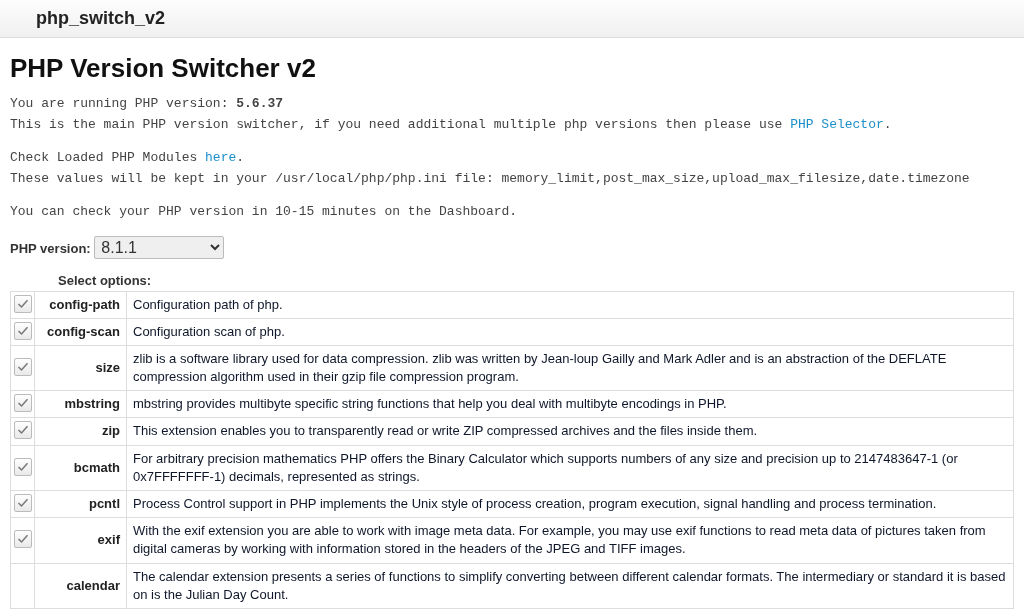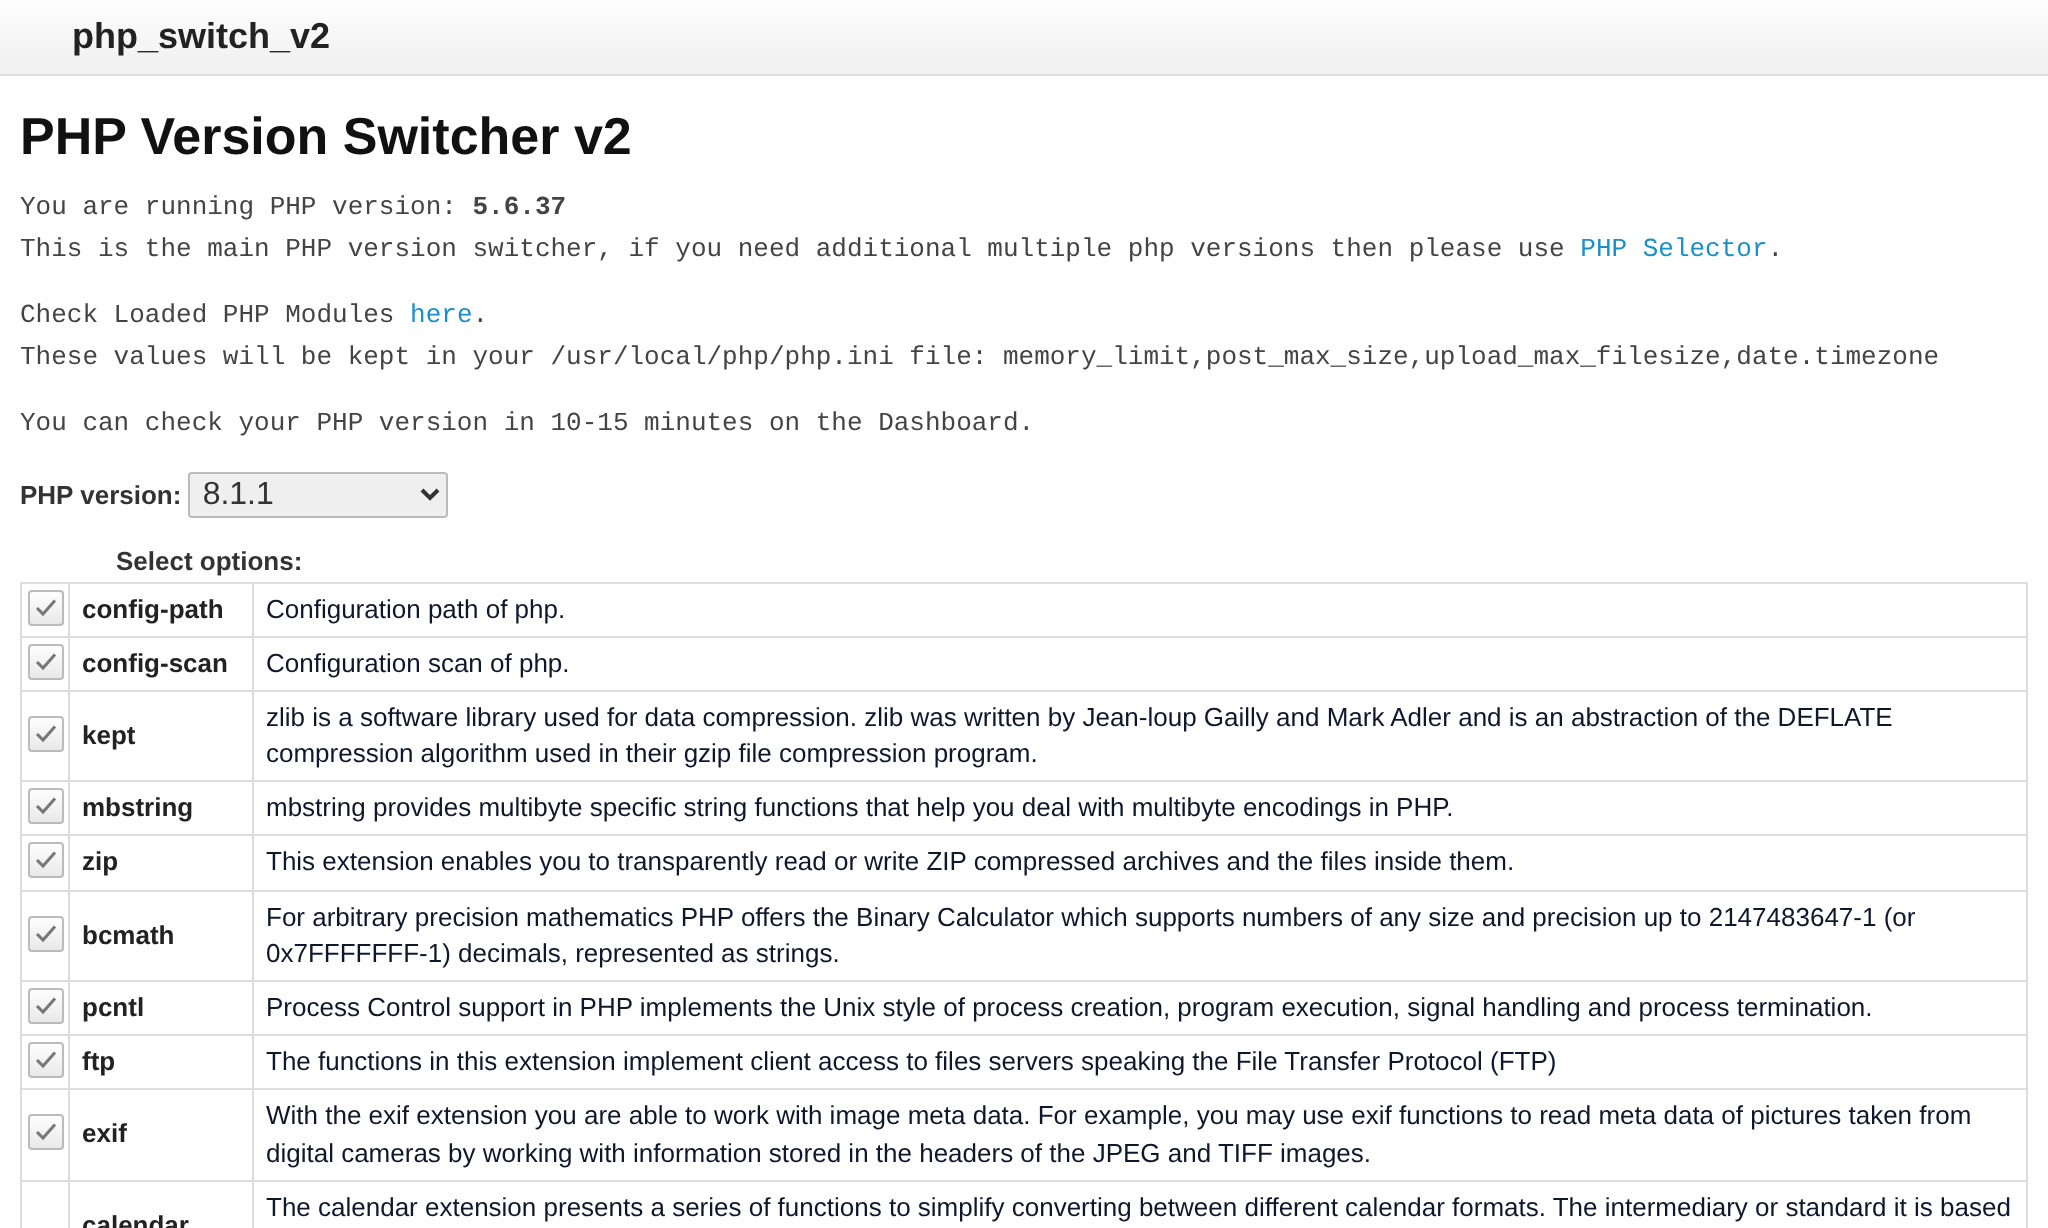--- a/index.html
+++ b/index.html
@@ -76,20 +76,21 @@
     }
     td.check-cell {
       width: 24px;
       text-align: center;
       padding: 0;
     }
     td.name-cell {
       width: 92px;
       font-weight: bold;
       color: #222;
+      text-align: right;
     }
     td.desc-cell {
       color: #0f172a;
     }
     .check-btn {
       display: inline-flex;
       align-items: center;
       justify-content: center;
       width: 18px;
       height: 18px;
@@ -160,21 +161,21 @@
             </span></td>
           <td class="name-cell">config-scan</td>
           <td class="desc-cell">Configuration scan of php.</td>
         </tr>
         <tr>
           <td class="check-cell"><span class="check-btn">
               <svg width="12" height="12" viewBox="0 0 16 16">
                 <path d="M2 8 L6 12 L14 3" stroke="#777" stroke-width="2" fill="none"></path>
               </svg>
             </span></td>
-          <td class="name-cell">kept</td>
+          <td class="name-cell">size</td>
           <td class="desc-cell">zlib is a software library used for data compression. zlib was written by Jean-loup Gailly and Mark Adler and is an abstraction of the DEFLATE compression algorithm used in their gzip file compression program.</td>
         </tr>
         <tr>
           <td class="check-cell"><span class="check-btn">
               <svg width="12" height="12" viewBox="0 0 16 16">
                 <path d="M2 8 L6 12 L14 3" stroke="#777" stroke-width="2" fill="none"></path>
               </svg>
             </span></td>
           <td class="name-cell">mbstring</td>
           <td class="desc-cell">mbstring provides multibyte specific string functions that help you deal with multibyte encodings in PHP.</td>
@@ -198,29 +199,20 @@
           <td class="desc-cell">For arbitrary precision mathematics PHP offers the Binary Calculator which supports numbers of any size and precision up to 2147483647-1 (or 0x7FFFFFFF-1) decimals, represented as strings.</td>
         </tr>
         <tr>
           <td class="check-cell"><span class="check-btn">
               <svg width="12" height="12" viewBox="0 0 16 16">
                 <path d="M2 8 L6 12 L14 3" stroke="#777" stroke-width="2" fill="none"></path>
               </svg>
             </span></td>
           <td class="name-cell">pcntl</td>
           <td class="desc-cell">Process Control support in PHP implements the Unix style of process creation, program execution, signal handling and process termination.</td>
-        </tr>
-        <tr>
-          <td class="check-cell"><span class="check-btn">
-              <svg width="12" height="12" viewBox="0 0 16 16">
-                <path d="M2 8 L6 12 L14 3" stroke="#777" stroke-width="2" fill="none"></path>
-              </svg>
-            </span></td>
-          <td class="name-cell">ftp</td>
-          <td class="desc-cell">The functions in this extension implement client access to files servers speaking the File Transfer Protocol (FTP)</td>
         </tr>
         <tr>
           <td class="check-cell"><span class="check-btn">
               <svg width="12" height="12" viewBox="0 0 16 16">
                 <path d="M2 8 L6 12 L14 3" stroke="#777" stroke-width="2" fill="none"></path>
               </svg>
             </span></td>
           <td class="name-cell">exif</td>
           <td class="desc-cell">With the exif extension you are able to work with image meta data. For example, you may use exif functions to read meta data of pictures taken from digital cameras by working with information stored in the headers of the JPEG and TIFF images.</td>
         </tr>

